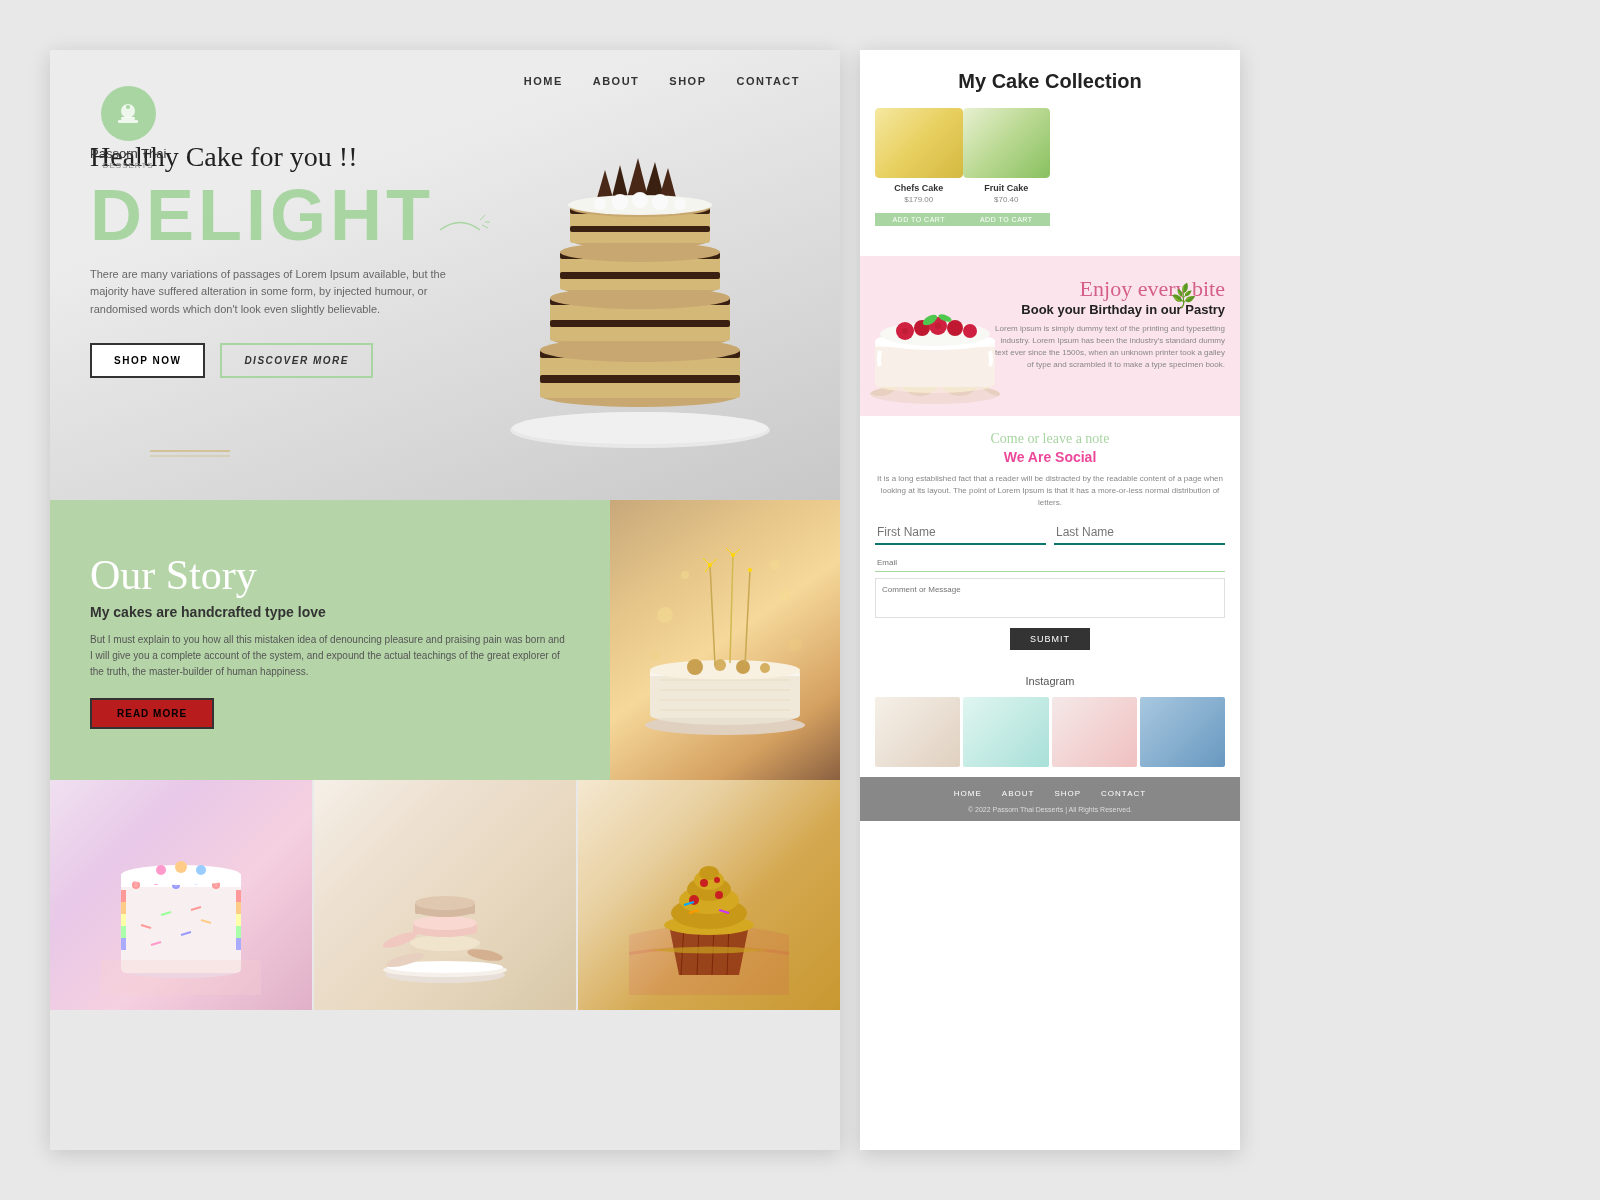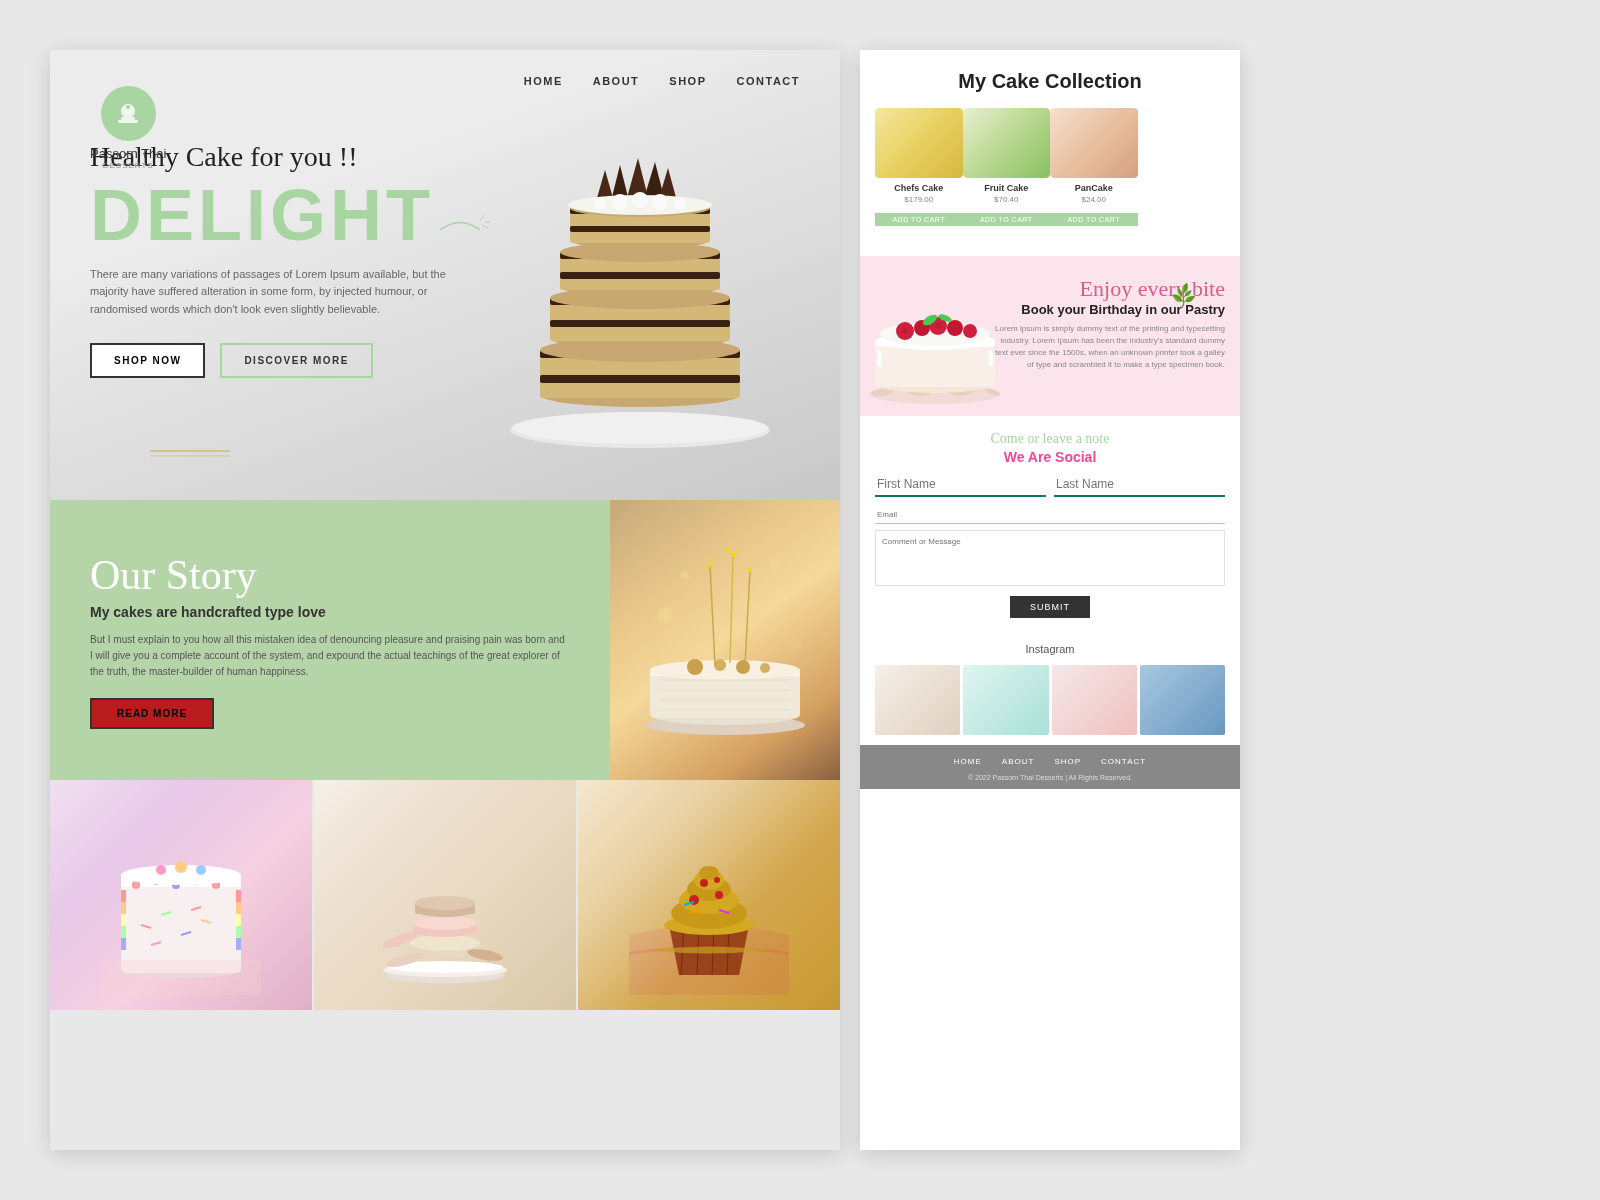--- a/index.html
+++ b/index.html
@@ -166,20 +166,21 @@
       padding: 10px 22px;
       border: 2px solid #a8d5a2;
       background: transparent;
       font-size: 10px;
       letter-spacing: 1.5px;
       font-family: Arial, sans-serif;
       font-weight: 700;
       cursor: pointer;
       text-transform: uppercase;
       color: #333;
+      font-style: italic;
     }
 
     .hero-cake-img {
       position: absolute;
       right: -20px;
       bottom: -20px;
       width: 380px;
       height: 430px;
       z-index: 1;
     }
@@ -495,21 +496,21 @@
     }
 
     .form-textarea {
       width: 100%;
       border: 1px solid #e0e0e0;
       padding: 6px;
       font-size: 8px;
       font-family: Arial, sans-serif;
       outline: none;
       resize: none;
-      height: 56px;
+      height: 40px;
       margin-bottom: 6px;
     }
 
     .btn-submit {
       background: #333;
       color: white;
       border: none;
       padding: 6px 20px;
       font-size: 9px;
       letter-spacing: 1px;
@@ -911,28 +912,20 @@
 
         <div class="cake-item">
           <div class="cake-img-box">
             <div class="cake-img-box-inner cake-img-3"></div>
           </div>
           <div class="cake-name">Fruit Cake</div>
           <div class="cake-price">$70.40</div>
           <button class="btn-add-cart">ADD TO CART</button>
         </div>
 
-        <div class="cake-item">
-          <div class="cake-img-box">
-            <div class="cake-img-box-inner cake-img-4"></div>
-          </div>
-          <div class="cake-name">PanCake</div>
-          <div class="cake-price">$24.00</div>
-          <button class="btn-add-cart">ADD TO CART</button>
-        </div>
       </div>
     </div>
 
     <div class="birthday-section">
       <div class="birthday-bg-cake">
         
         <svg class="raspberry-cake" viewBox="0 0 150 130">
 
           <ellipse cx="75" cy="118" rx="65" ry="10" fill="#e8d0c0"></ellipse>
 
@@ -968,20 +961,21 @@
       </div>
 
       <svg class="drip-pattern" viewBox="0 0 380 30" preserveAspectRatio="none">
         <path d="M0 0 Q20 20 40 0 Q60 20 80 0 Q100 20 120 0 Q140 20 160 0 Q180 20 200 0 Q220 20 240 0 Q260 20 280 0 Q300 20 320 0 Q340 20 360 0 Q370 20 380 0 L380 30 L0 30 Z" fill="#fce4ec" opacity="0.5"></path>
       </svg>
     </div>
 
     <div class="social-section">
       <div class="social-script">Come or leave a note</div>
       <div class="social-title">We Are Social</div>
+      <p class="social-desc">It is a long established fact that a reader will be distracted by the readable content of a page when looking at its layout. The point of Lorem Ipsum is that it has a more-or-less normal distribution of letters.</p>
 
       <div class="contact-form">
         <div class="form-row">
           <input class="form-input" type="text" placeholder="First Name" style="">
           <input class="form-input" type="text" placeholder="Last Name" style="">
         </div>
         <input class="form-input-full" type="email" placeholder="Email" style="">
         <textarea class="form-textarea" placeholder="Comment or Message" style=""></textarea>
         <button class="btn-submit">SUBMIT</button>
       </div>

